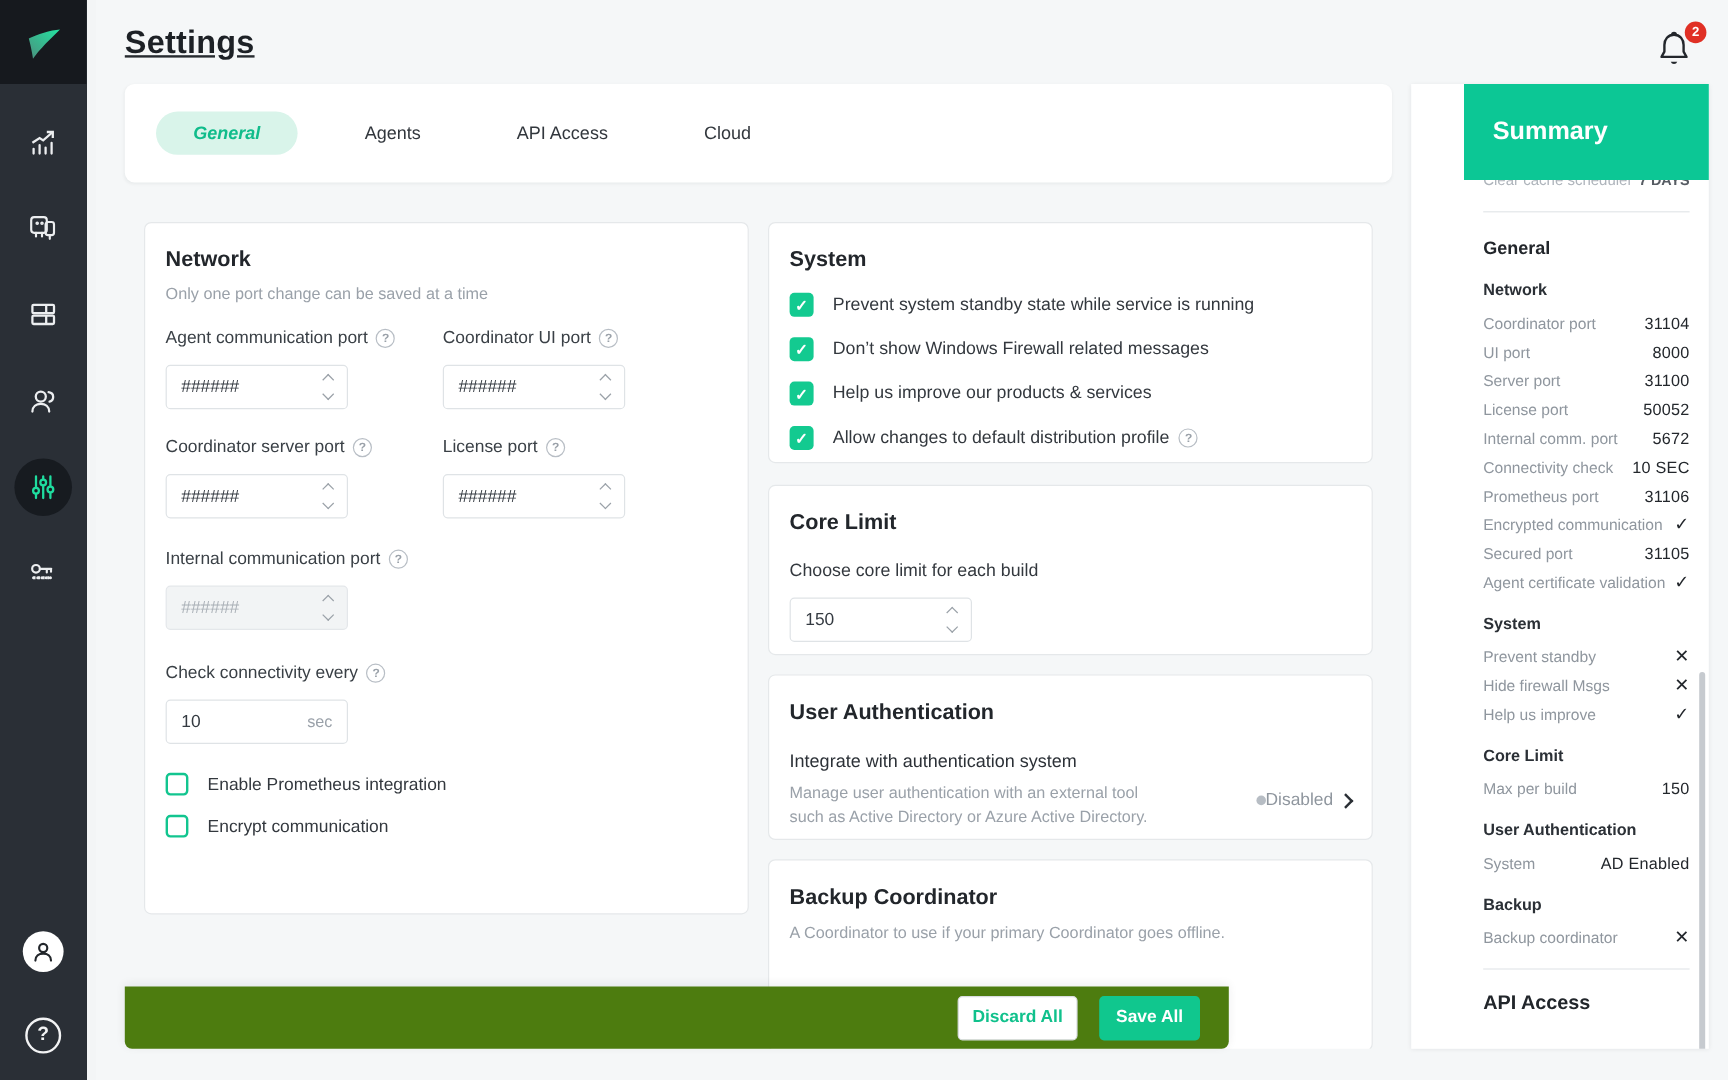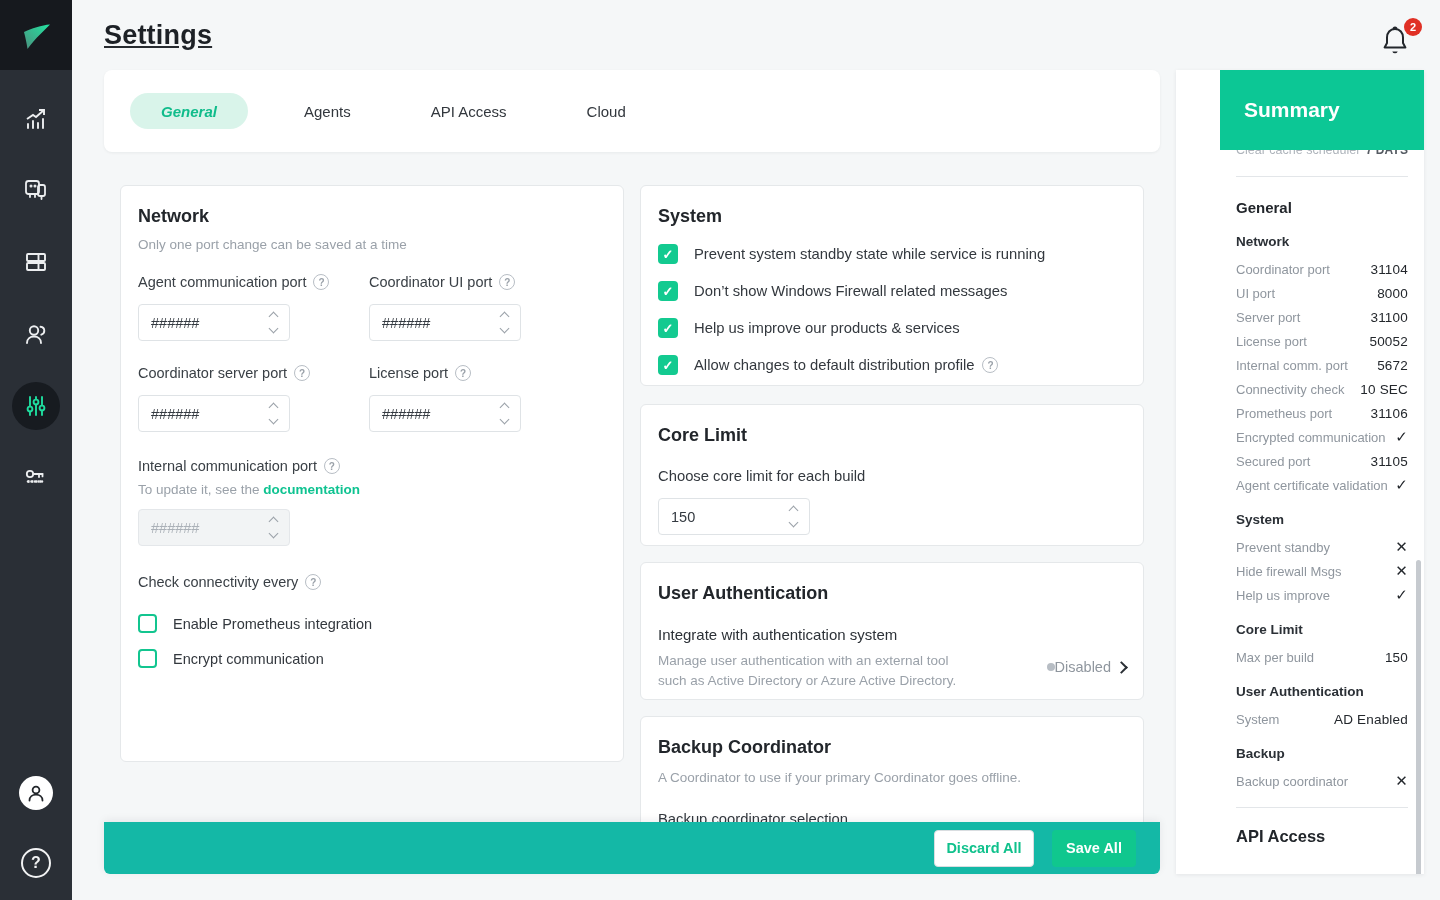--- a/index.html
+++ b/index.html
@@ -75,21 +75,21 @@
   .auth-status { display:flex; align-items:center; margin-top:18px; cursor:pointer; }
   .status-dot { width:8px; height:8px; border-radius:50%; background:#b7bdc4; }
   .status-text { font-size:14.5px; color:#8f969e; }
   .chev-right { width:9px; height:9px; border-right:2.2px solid #2a2f35; border-top:2.2px solid #2a2f35; transform:rotate(45deg); margin-left:6px; }
 
   .backup-card { left:536px; top:564px; width:504px; height:160px; padding:20px 17px; }
   .backup-desc { font-size:13.5px; color:#9aa1a9; margin-top:12px; }
   .backup-sel { font-size:14.8px; color:#33383e; margin-top:26px; }
 
   
-  .footerbar { position:absolute; left:24px; top:822px; width:1056px; height:52px; background:#14b8a6;
+  .footerbar { position:absolute; left:24px; top:822px; width:920px; height:52px; background:#4d7c0f;
     box-shadow:0 -2px 8px rgba(20,30,40,.07); border-radius:0 0 6px 6px; display:flex; align-items:center;
     justify-content:flex-end; padding-right:24px; gap:18px; z-index:10; }
   .btn { height:37px; border-radius:4px; font-size:14.5px; font-weight:700; display:flex; align-items:center;
     justify-content:center; cursor:pointer; font-family:inherit; }
   .btn-secondary { width:100px; background:#fff; border:1px solid #d9dde0; color:#10c18c; }
   .btn-primary { width:84px; background:#10c78e; border:none; color:#fff; }
 
   
   .summary { position:absolute; left:1096px; top:70px; width:248px; height:804px; background:#fff;
     box-shadow:0 1px 4px rgba(20,30,40,.08); z-index:6;padding-left:44px; }
@@ -275,36 +275,37 @@
               </span>
             </div>
           </div>
         </div>
 
       <div style="margin-top:26px;">
         <div class="field-label">
           <span>Internal communication port</span>
           <span class="help-dot">?</span>
         </div>
-        <div class="hint-line">
-          <span>To update it, see the </span><span class="hint-link">documentation</span>
-        </div>
         <div class="num-input disabled">
           <span>######</span>
           <span class="spin">
             <span class="chev up"></span>
             <span class="chev down"></span>
           </span>
         </div>
       </div>
 
       <div style="margin-top:28px;">
         <div class="field-label">
           <span>Check connectivity every</span>
           <span class="help-dot">?</span>
+        </div>
+        <div class="num-input">
+          <span>10</span>
+          <span class="suffix">sec</span>
         </div>
       </div>
 
       <div style="margin-top:24px;">
 
           <div class="cb-row">
             <span class="cb"></span>
             <span class="cb-label">Enable Prometheus integration</span>
           </div>
 
@@ -376,21 +377,20 @@
           <span class="status-dot"></span>
           <span class="status-text">Disabled</span>
           <span class="chev-right"></span>
         </div>
       </div>
     </div>
 
     <div class="card backup-card">
       <div class="card-title">Backup Coordinator</div>
       <div class="backup-desc">A Coordinator to use if your primary Coordinator goes offline.</div>
-      <div class="backup-sel">Backup coordinator selection</div>
     </div>
   </div>
 
   <div class="footerbar">
     <button class="btn btn-secondary">Discard All</button>
     <button class="btn btn-primary">Save All</button>
   </div>
 
   <div class="summary">
     <div class="summary-header">

